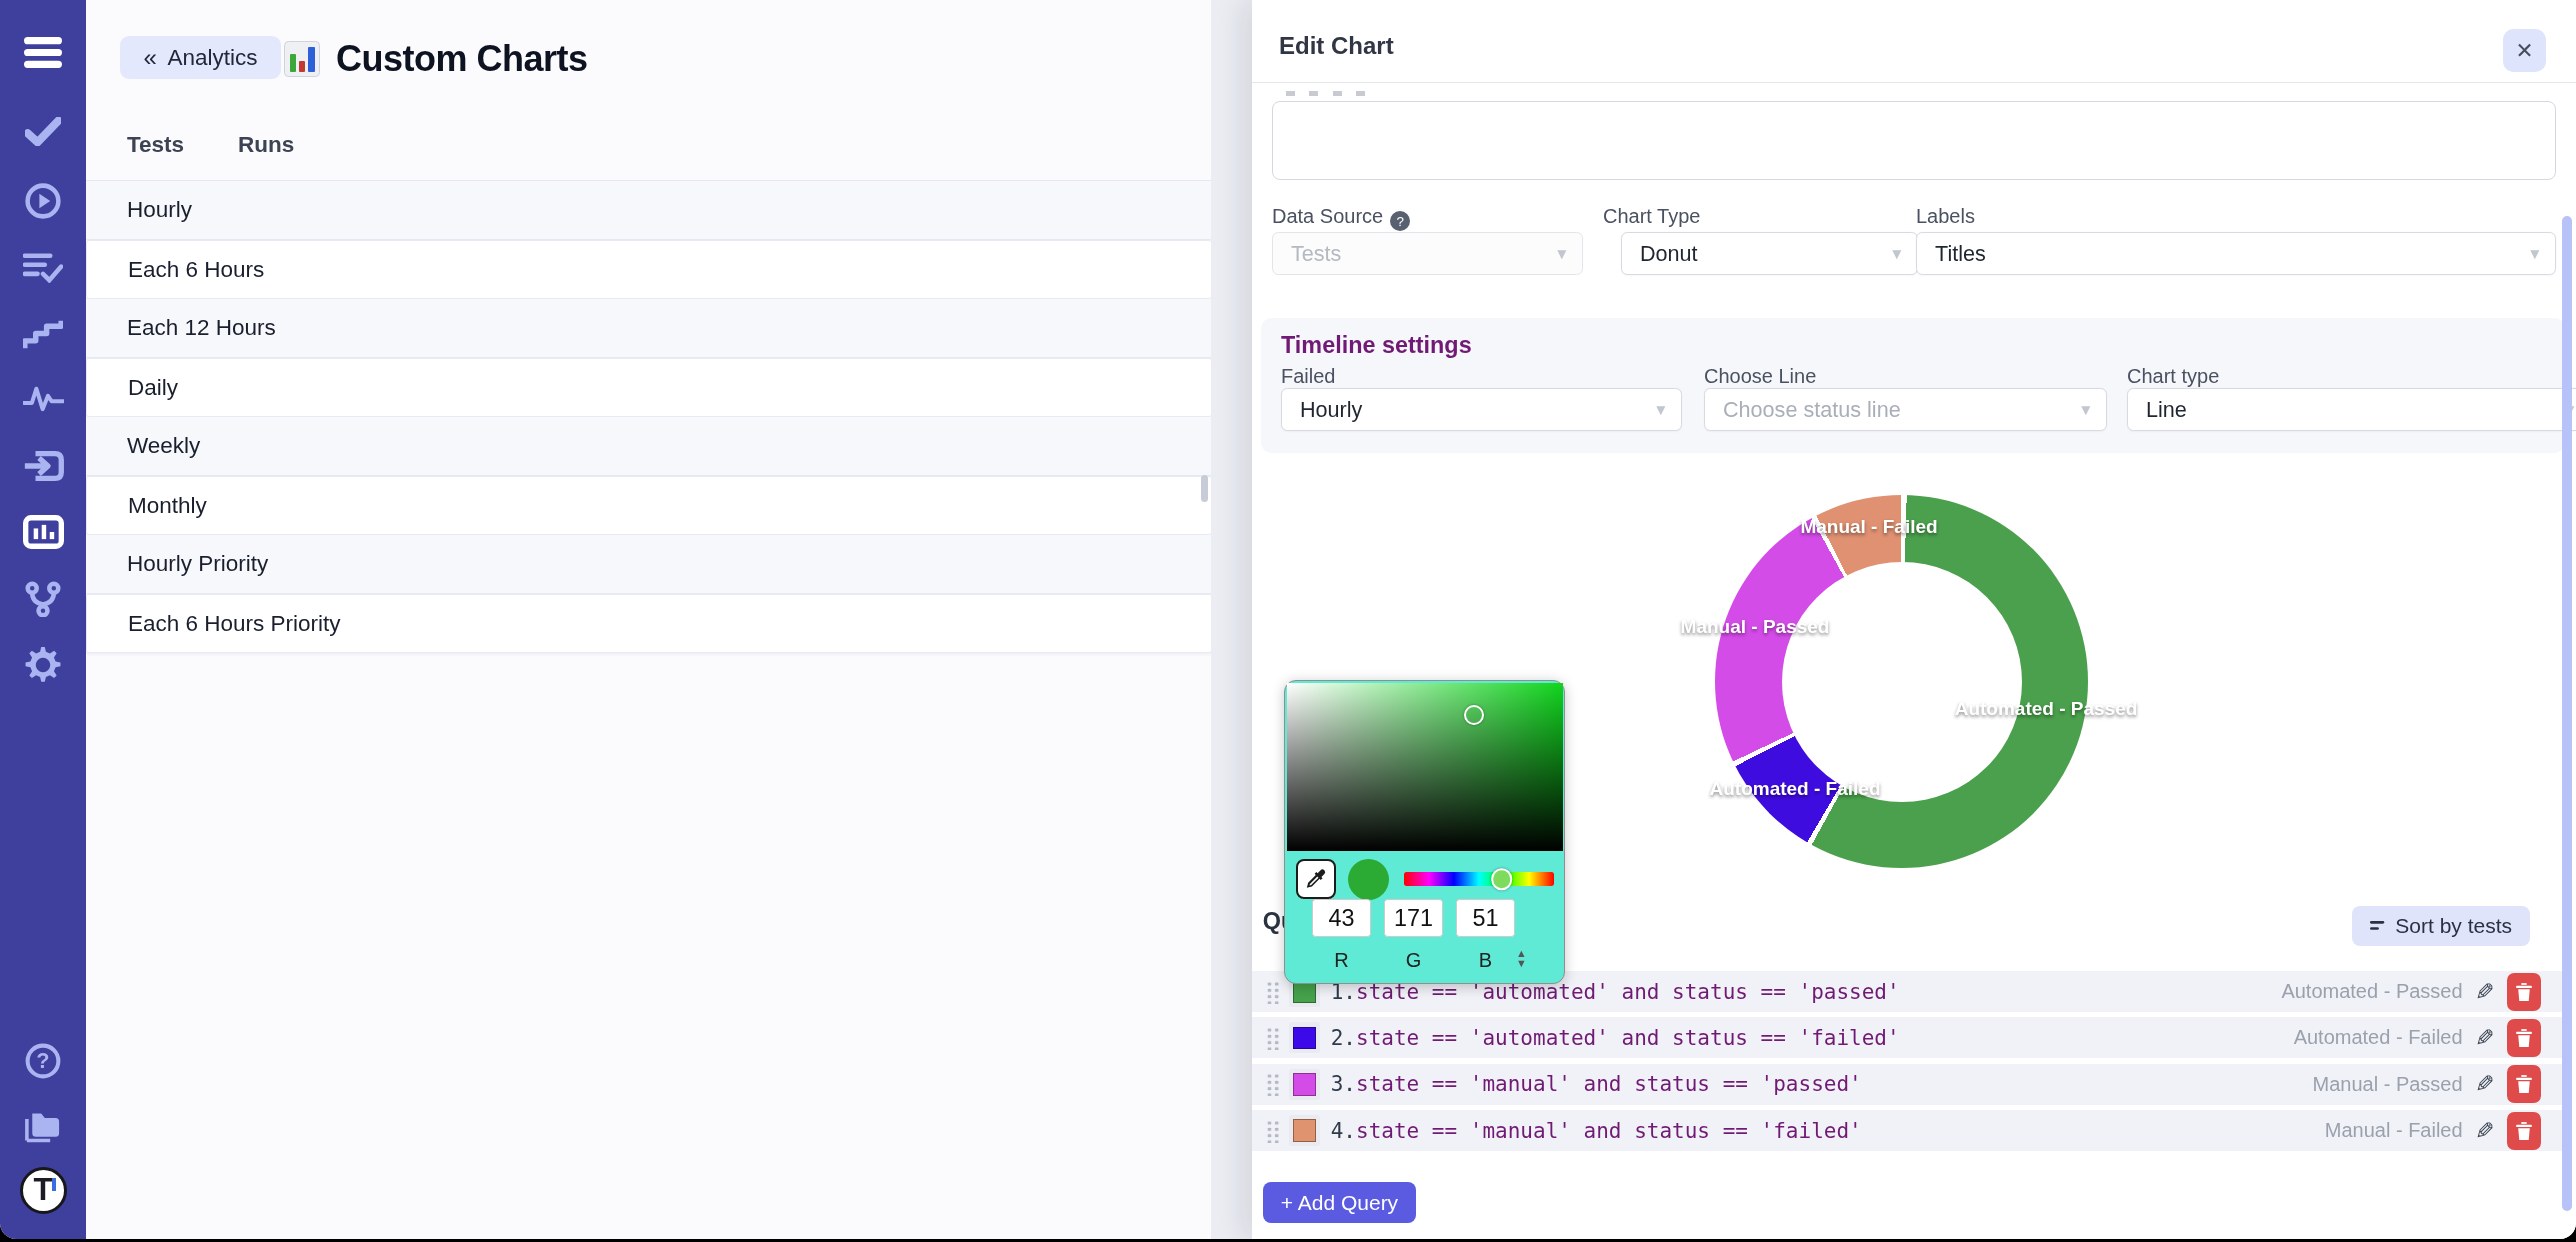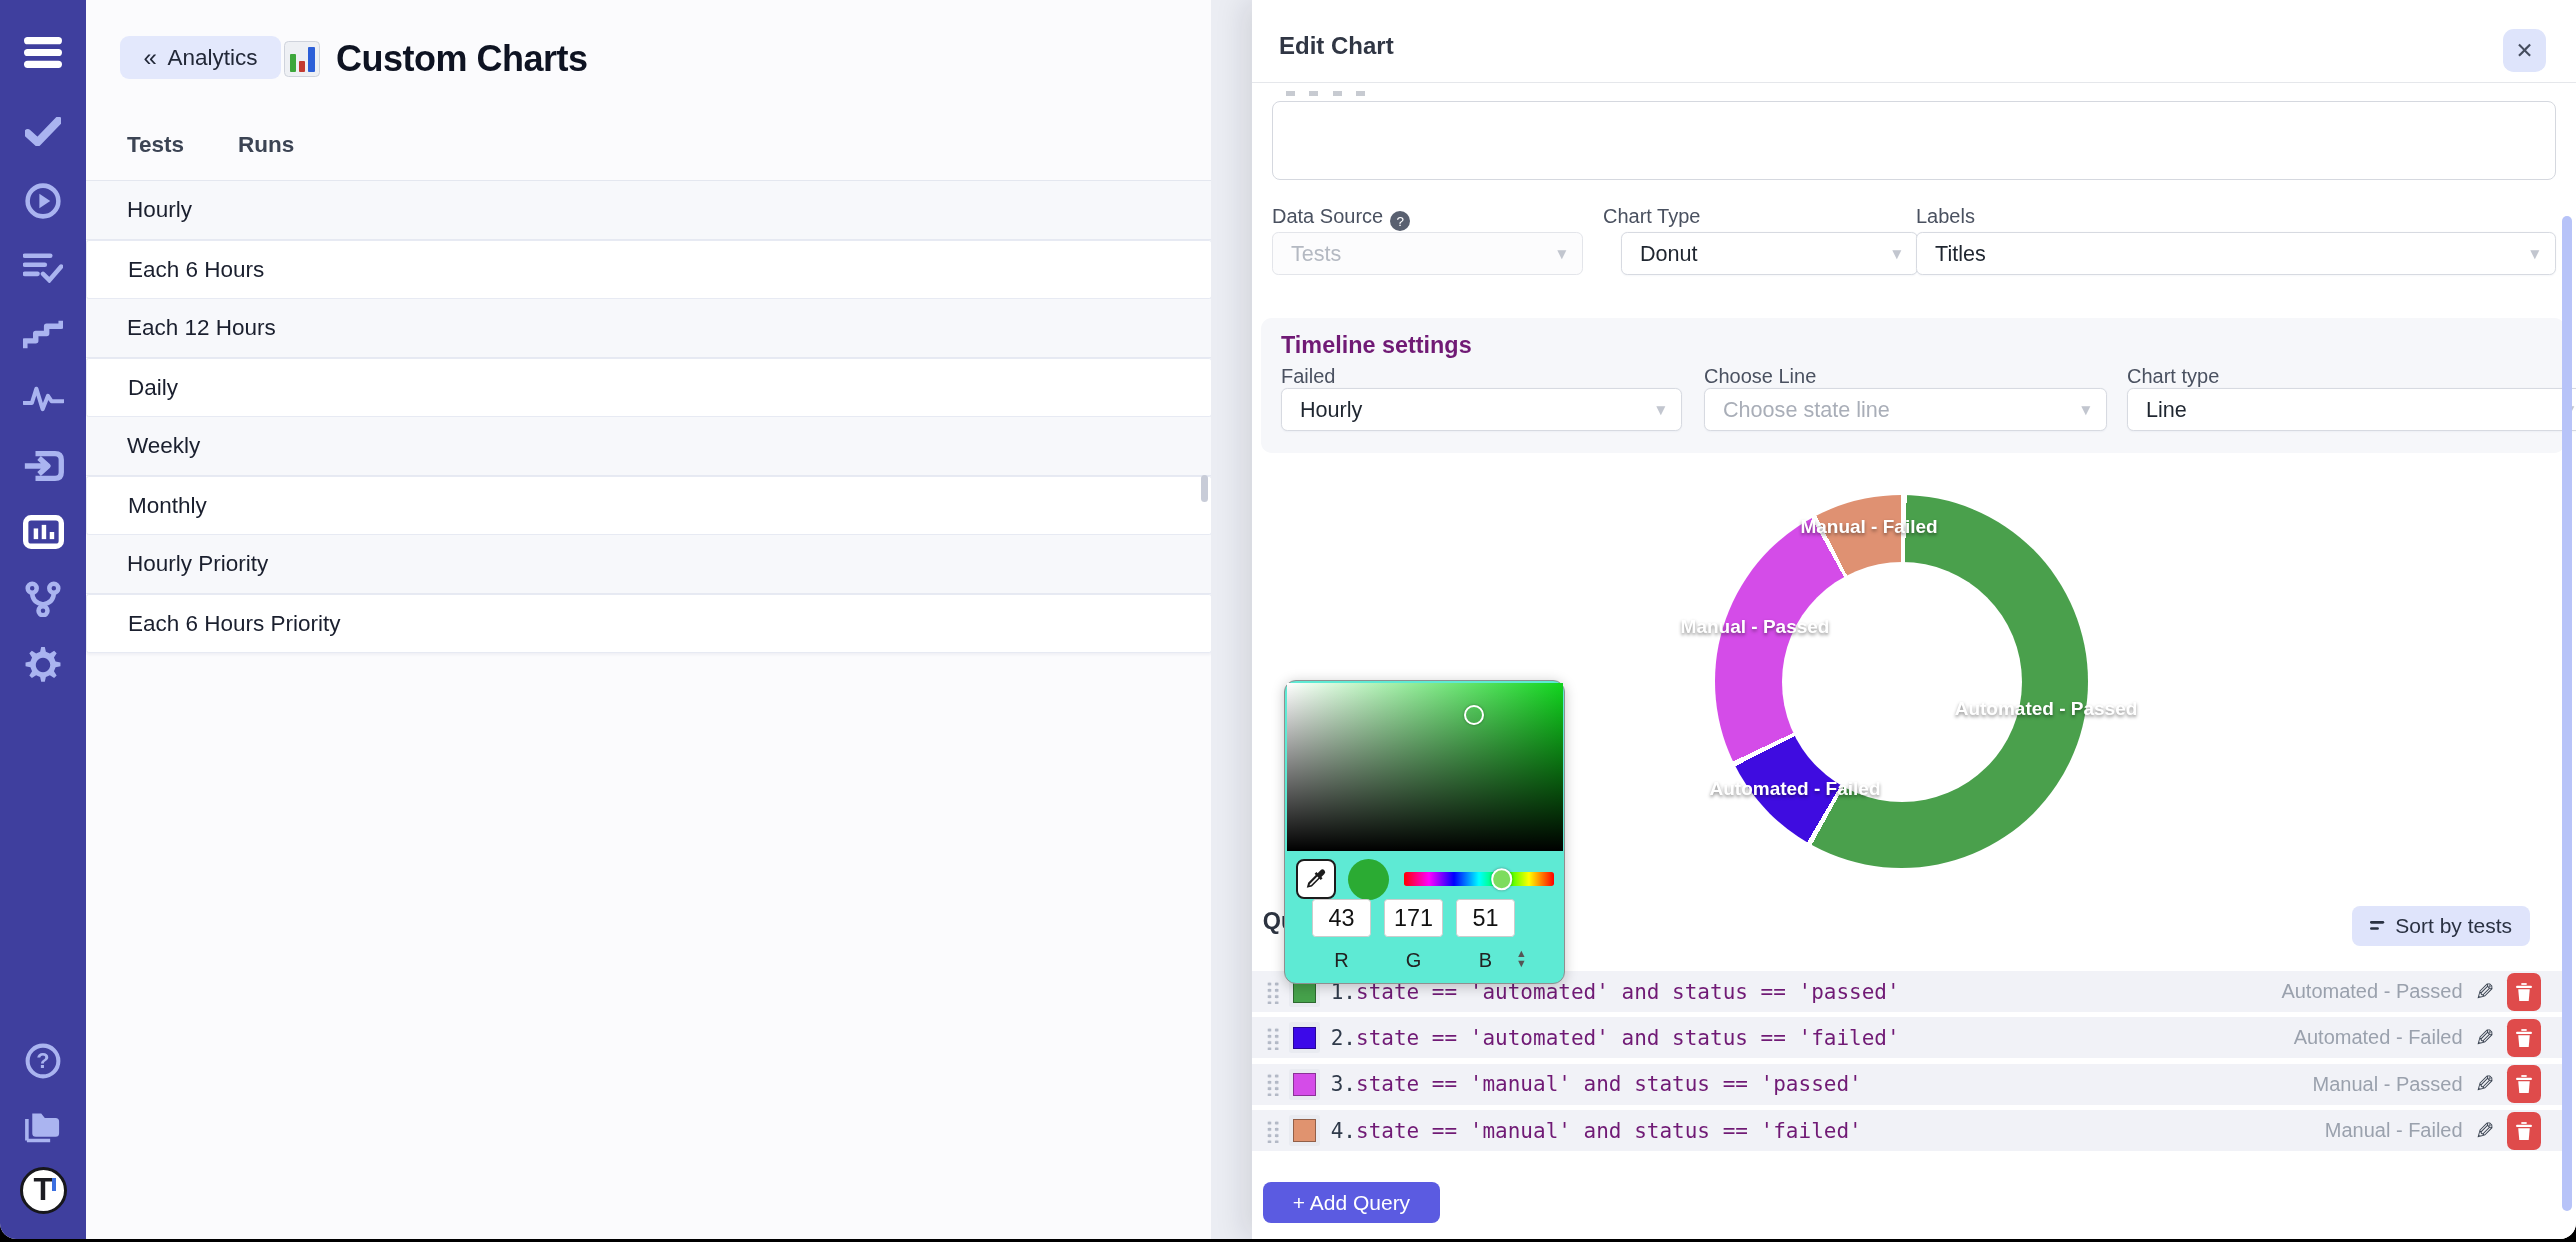--- a/index.html
+++ b/index.html
@@ -131,21 +131,21 @@
                   align-items:center; justify-content:center; margin-right:10.8px; cursor:pointer; }
   .swatch { width:22.5px; height:22.5px; border:0.9px solid rgba(0,0,0,.35); }
   .q-text { font-family:"DejaVu Sans Mono","Liberation Mono",monospace; font-size:21px; color:#701a75; }
   .q-num { font-family:"DejaVu Sans Mono","Liberation Mono",monospace; font-size:21px; color:#2f3a4a; }
   .q-right { margin-left:auto; display:flex; align-items:center; gap:12.6px; }
   .q-label { font-size:20px; color:#9aa1ad; }
   .edit-pencil { font-size:23.4px; color:#3c4553; cursor:pointer; transform:scaleX(-1); }
   .trash-btn { width:34px; height:38px; background:#df4b4b; border-radius:7.2px; display:flex;
                align-items:center; justify-content:center; cursor:pointer; }
 
-  .add-query-btn { position:absolute; left:10.8px; top:1182px; height:41px; padding:0 30px; background:#5b5be1;
+  .add-query-btn { position:absolute; left:10.8px; top:1182px; height:41px; padding:0 18px; background:#5b5be1;
                    border-radius:8px; color:#fff; font-size:21px; display:flex; align-items:center; cursor:pointer; }
 
   .drawer-scroll-thumb { position:absolute; right:4.5px; top:216px; width:10px; height:995px;
                          background:#b7c3f8; border-radius:5.4px; cursor:grab; }
 </style>
 </head>
 <body>
 
 <div class="window">
 
@@ -309,21 +309,21 @@
       <div class="tl-heading">Timeline settings</div>
       <span class="fld-label tl-lbl" style="left:20px">Failed</span>
       <span class="fld-label tl-lbl" style="left:443px">Choose Line</span>
       <span class="fld-label tl-lbl" style="left:866px">Chart type</span>
 
       <div class="selectbox tl-box" style="left:20px; width:401px">
         <span>Hourly</span>
           <span class="arrow">▼</span>
       </div>
       <div class="selectbox placeholder tl-box" style="left:443px; width:403px">
-        <span>Choose state line</span>
+        <span>Choose status line</span>
           <span class="arrow">▼</span>
       </div>
       <div class="selectbox tl-box" style="left:866px; width:464px">
         <span>Line</span>
           <span class="arrow">▼</span>
       </div>
     </div>
 
     <div class="donut-box">
       <div class="donut" style="background: conic-gradient(rgb(255, 255, 255) 0deg, rgb(255, 255, 255) 1.6deg, rgb(74, 160, 76) 1.6deg, rgb(74, 160, 76) 208.8deg, rgb(255, 255, 255) 208.8deg, rgb(255, 255, 255) 210.4deg, rgb(63, 12, 224) 210.4deg, rgb(63, 12, 224) 243deg, rgb(255, 255, 255) 243deg, rgb(255, 255, 255) 244.6deg, rgb(212, 76, 232) 244.6deg, rgb(212, 76, 232) 331.2deg, rgb(255, 255, 255) 331.2deg, rgb(255, 255, 255) 332.8deg, rgb(223, 145, 114) 332.8deg, rgb(223, 145, 114) 360deg);"></div>

